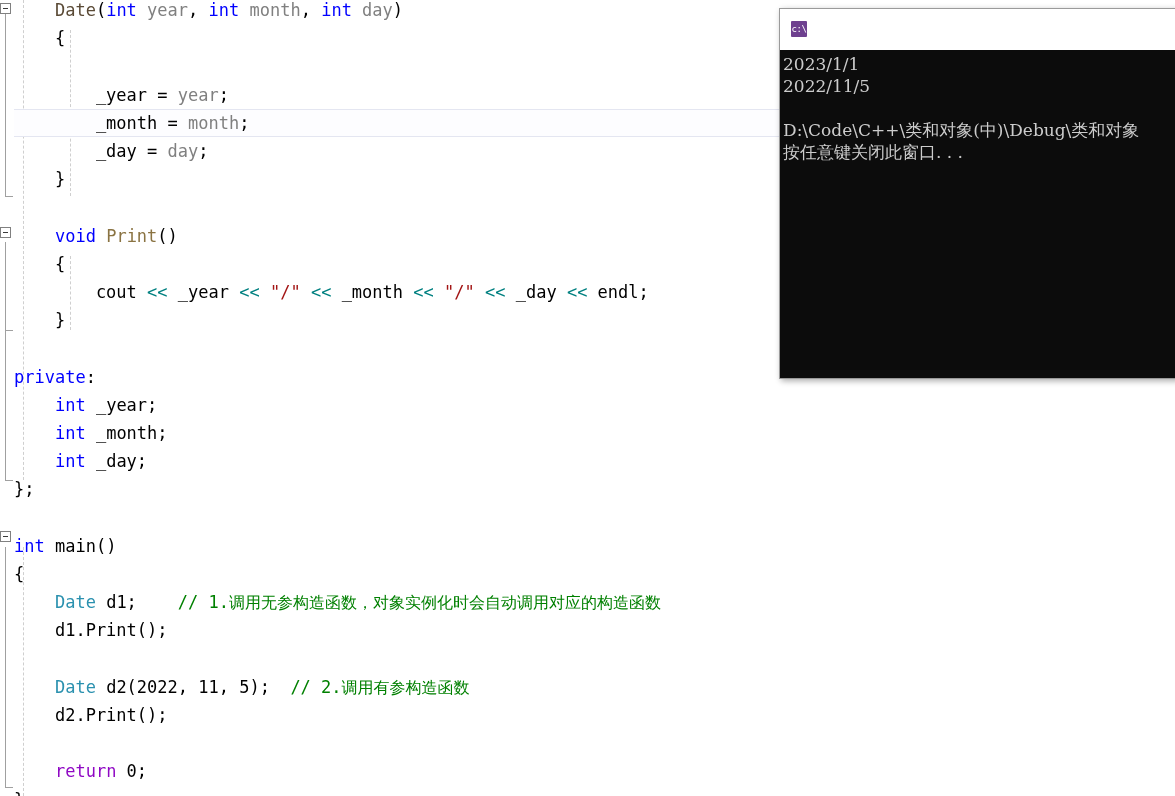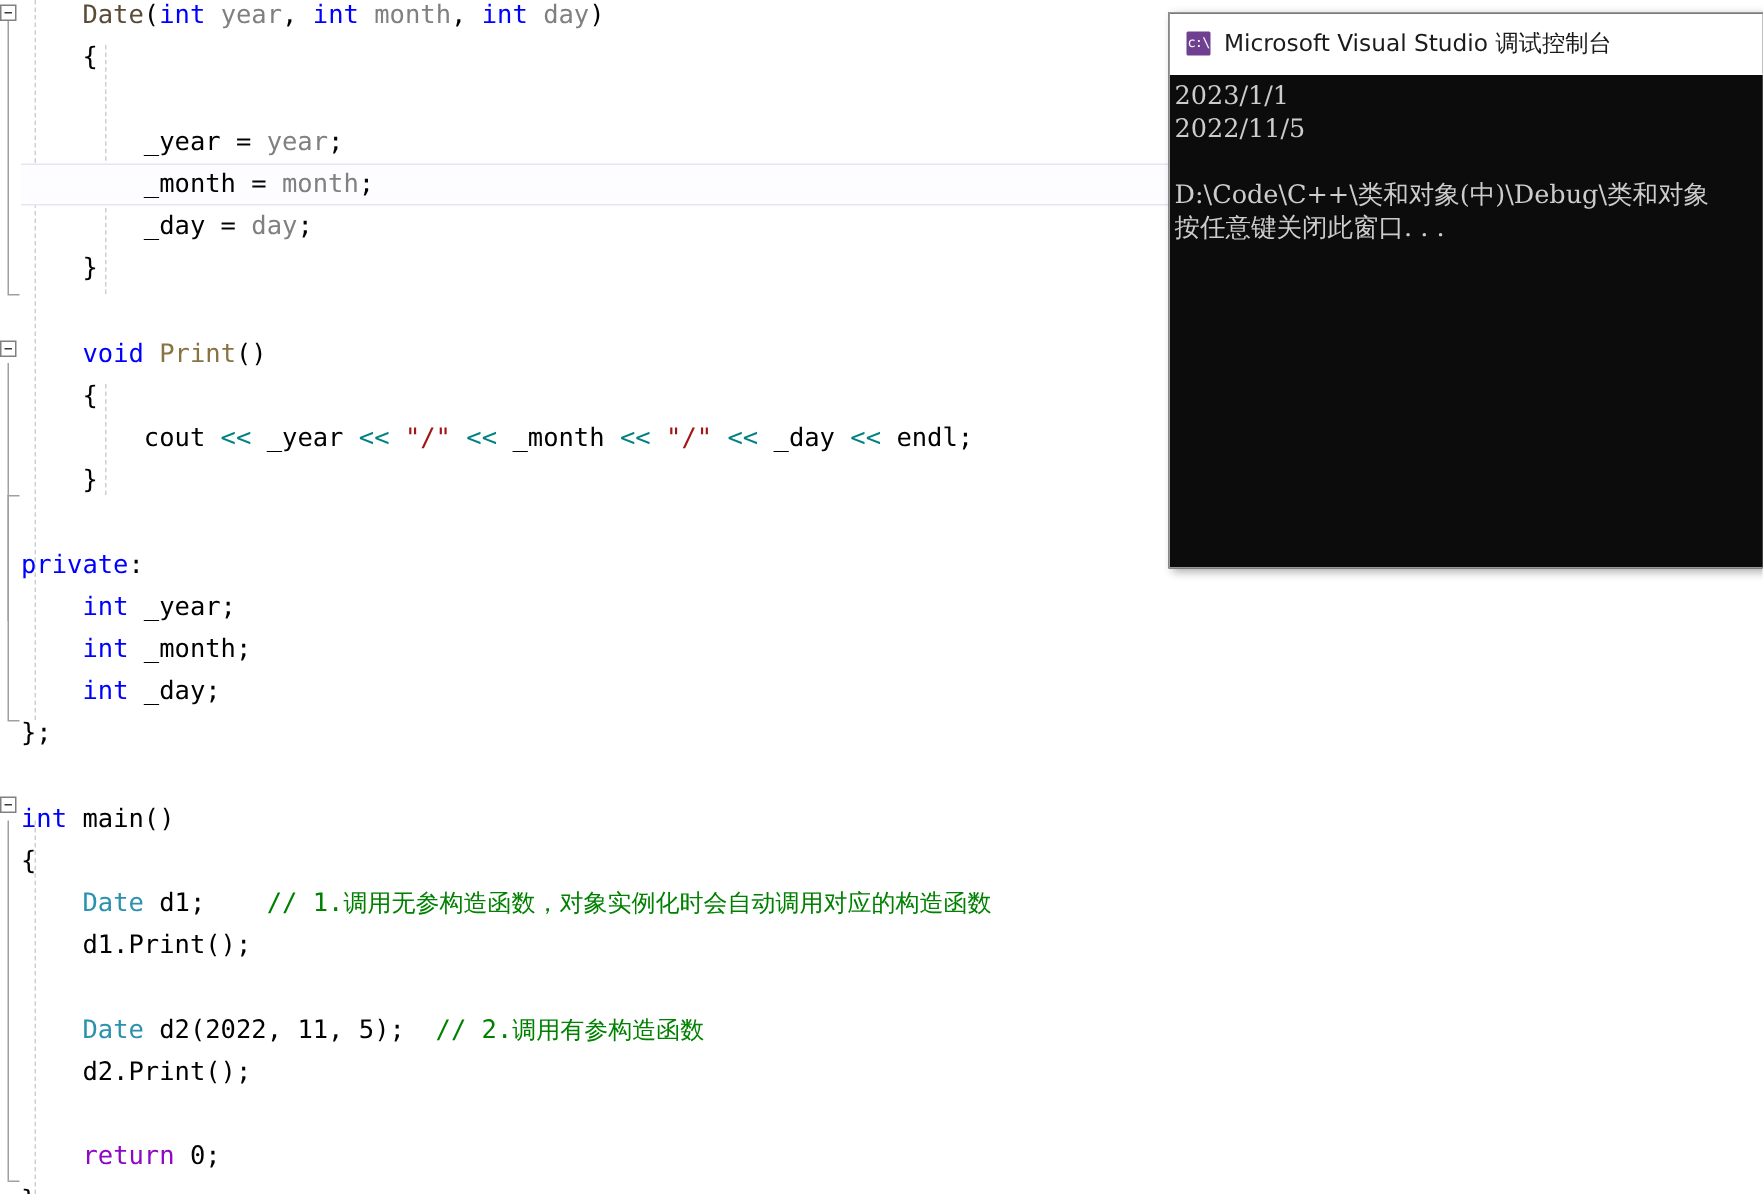--- a/index.html
+++ b/index.html
@@ -200,21 +200,20 @@
   <div class="indent-guide" style="left:70px;top:256px;height:74px;"></div>
 
   <div class="current-line" id="current-line" style="top: 108.8px;"></div>
 
   <div class="code-layer" id="code-layer"><div class="code-line ln-ind0" style="top: -4px;"><span class="t-ctor">    Date</span><span class="t-plain">(</span><span class="t-kw">int</span><span class="t-param"> year</span><span class="t-plain">, </span><span class="t-kw">int</span><span class="t-param"> month</span><span class="t-plain">, </span><span class="t-kw">int</span><span class="t-param"> day</span><span class="t-plain">)</span></div><div class="code-line ln-ind0" style="top: 24.2px;"><span class="t-plain">    {</span></div><div class="code-line ln-ind0" style="top: 52.4px;"><span class="t-plain"></span></div><div class="code-line ln-ind0" style="top: 80.6px;"><span class="t-plain">        _year = </span><span class="t-param">year</span><span class="t-plain">;</span></div><div class="code-line ln-ind0" style="top: 108.8px;"><span class="t-plain">        _month = </span><span class="t-param">month</span><span class="t-plain">;</span></div><div class="code-line ln-ind0" style="top: 137px;"><span class="t-plain">        _day = </span><span class="t-param">day</span><span class="t-plain">;</span></div><div class="code-line ln-ind0" style="top: 165.2px;"><span class="t-plain">    }</span></div><div class="code-line ln-ind0" style="top: 193.4px;"><span class="t-plain"></span></div><div class="code-line ln-ind0" style="top: 221.6px;"><span class="t-plain">    </span><span class="t-kw">void</span><span class="t-plain"> </span><span class="t-func">Print</span><span class="t-plain">()</span></div><div class="code-line ln-ind0" style="top: 249.8px;"><span class="t-plain">    {</span></div><div class="code-line ln-ind0" style="top: 278px;"><span class="t-plain">        cout </span><span class="t-op">&lt;&lt;</span><span class="t-plain"> _year </span><span class="t-op">&lt;&lt;</span><span class="t-plain"> </span><span class="t-str">"/"</span><span class="t-plain"> </span><span class="t-op">&lt;&lt;</span><span class="t-plain"> _month </span><span class="t-op">&lt;&lt;</span><span class="t-plain"> </span><span class="t-str">"/"</span><span class="t-plain"> </span><span class="t-op">&lt;&lt;</span><span class="t-plain"> _day </span><span class="t-op">&lt;&lt;</span><span class="t-plain"> endl;</span></div><div class="code-line ln-ind0" style="top: 306.2px;"><span class="t-plain">    }</span></div><div class="code-line ln-ind0" style="top: 334.4px;"><span class="t-plain"></span></div><div class="code-line ln-ind0" style="top: 362.6px;"><span class="t-kw">private</span><span class="t-plain">:</span></div><div class="code-line ln-ind0" style="top: 390.8px;"><span class="t-plain">    </span><span class="t-kw">int</span><span class="t-plain"> _year;</span></div><div class="code-line ln-ind0" style="top: 419px;"><span class="t-plain">    </span><span class="t-kw">int</span><span class="t-plain"> _month;</span></div><div class="code-line ln-ind0" style="top: 447.2px;"><span class="t-plain">    </span><span class="t-kw">int</span><span class="t-plain"> _day;</span></div><div class="code-line ln-ind0" style="top: 475.4px;"><span class="t-plain">};</span></div><div class="code-line ln-ind0" style="top: 503.6px;"><span class="t-plain"></span></div><div class="code-line ln-ind0" style="top: 531.8px;"><span class="t-kw">int</span><span class="t-plain"> main()</span></div><div class="code-line ln-ind0" style="top: 560px;"><span class="t-plain">{</span></div><div class="code-line ln-ind0" style="top: 588.2px;"><span class="t-plain">    </span><span class="t-type">Date</span><span class="t-plain"> d1;    </span><span class="t-comment">// 1.</span><span class="t-comment cn">调用无参构造函数，对象实例化时会自动调用对应的构造函数</span></div><div class="code-line ln-ind0" style="top: 616.4px;"><span class="t-plain">    d1.Print();</span></div><div class="code-line ln-ind0" style="top: 644.6px;"><span class="t-plain"></span></div><div class="code-line ln-ind0" style="top: 672.8px;"><span class="t-plain">    </span><span class="t-type">Date</span><span class="t-plain"> d2(2022, 11, 5);  </span><span class="t-comment">// 2.</span><span class="t-comment cn">调用有参构造函数</span></div><div class="code-line ln-ind0" style="top: 701px;"><span class="t-plain">    d2.Print();</span></div><div class="code-line ln-ind0" style="top: 729.2px;"><span class="t-plain"></span></div><div class="code-line ln-ind0" style="top: 757.4px;"><span class="t-plain">    </span><span class="t-ctrl">return</span><span class="t-plain"> 0;</span></div><div class="code-line ln-ind0" style="top: 785.6px;"><span class="t-plain">}</span></div></div>
 </div>
 
 <div id="console-window">
   <div id="console-titlebar">
     <div id="console-icon">c:\</div>
-    <div id="console-title">Microsoft Visual Studio 调试控制台</div>
   </div>
   <div id="console-body">
       <div class="console-line">2023/1/1</div>
       <div class="console-line">2022/11/5</div>
       <div class="console-line console-blank"></div>
       <div class="console-line">D:\Code\C++\类和对象(中)\Debug\类和对象</div>
       <div class="console-line">按任意键关闭此窗口. . .</div>
     </div>
 </div>
 

